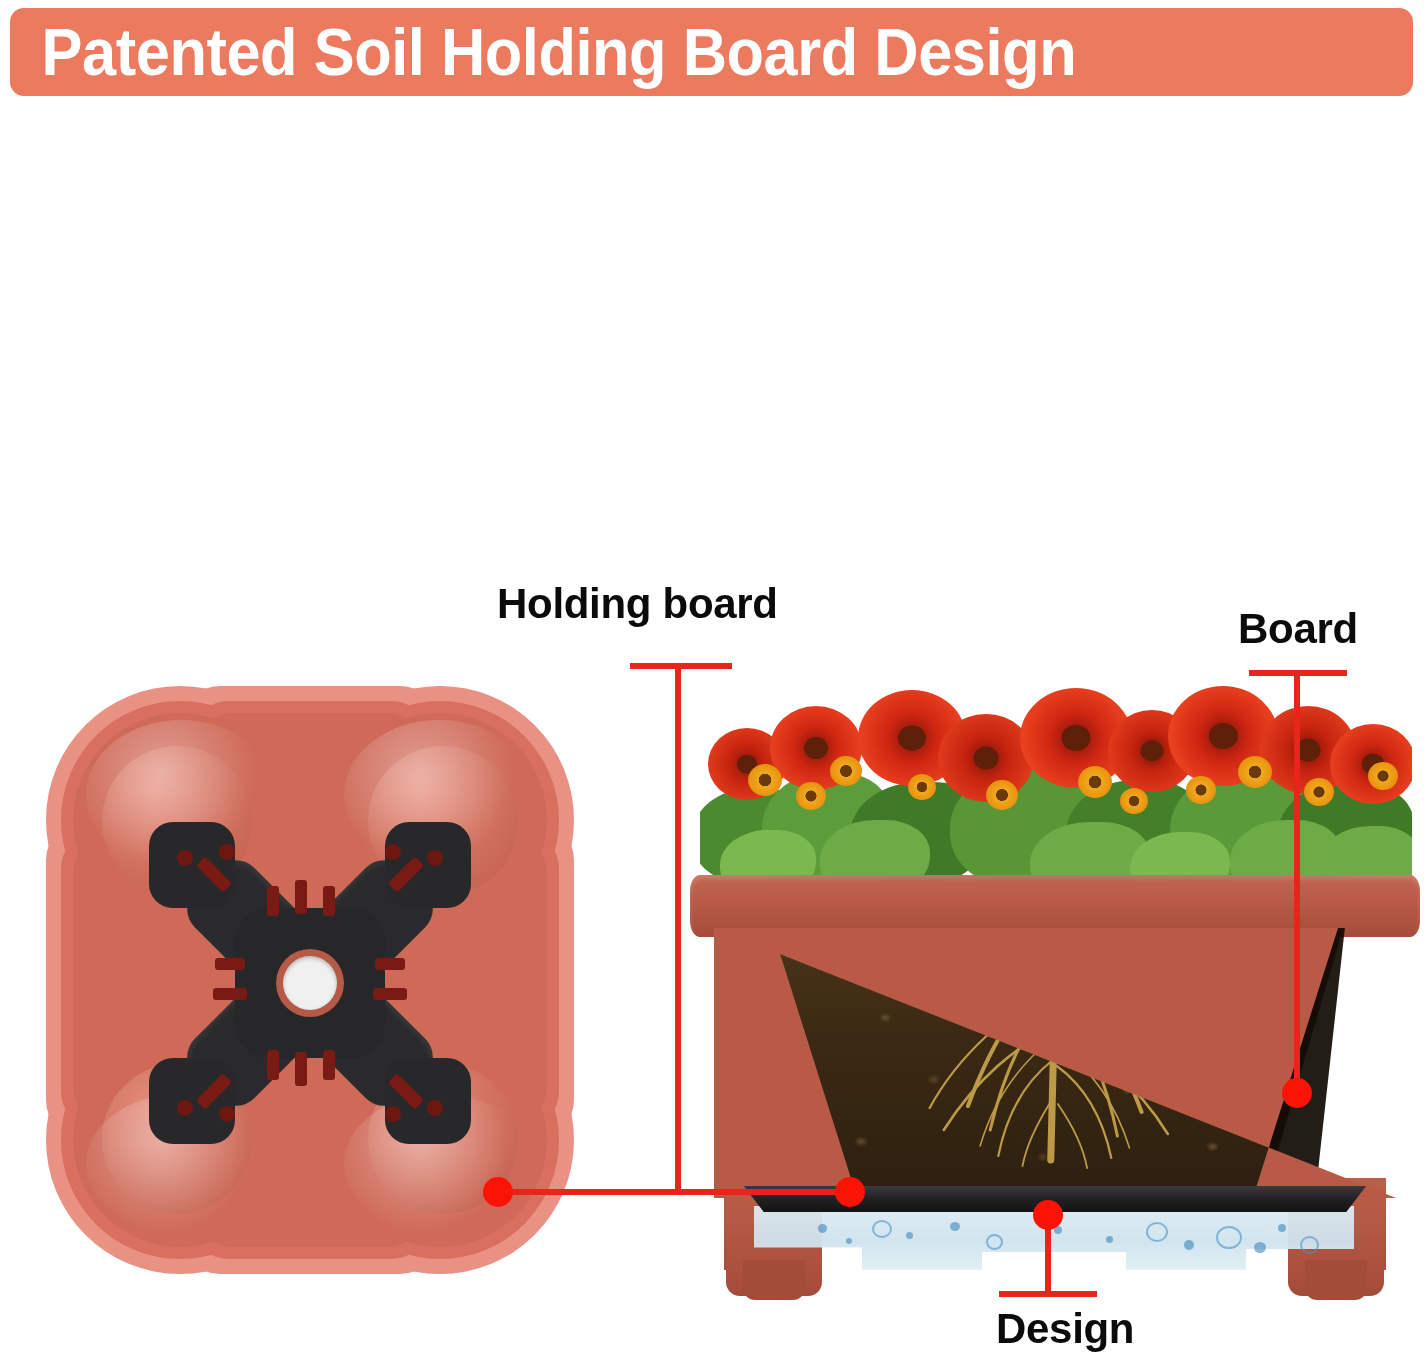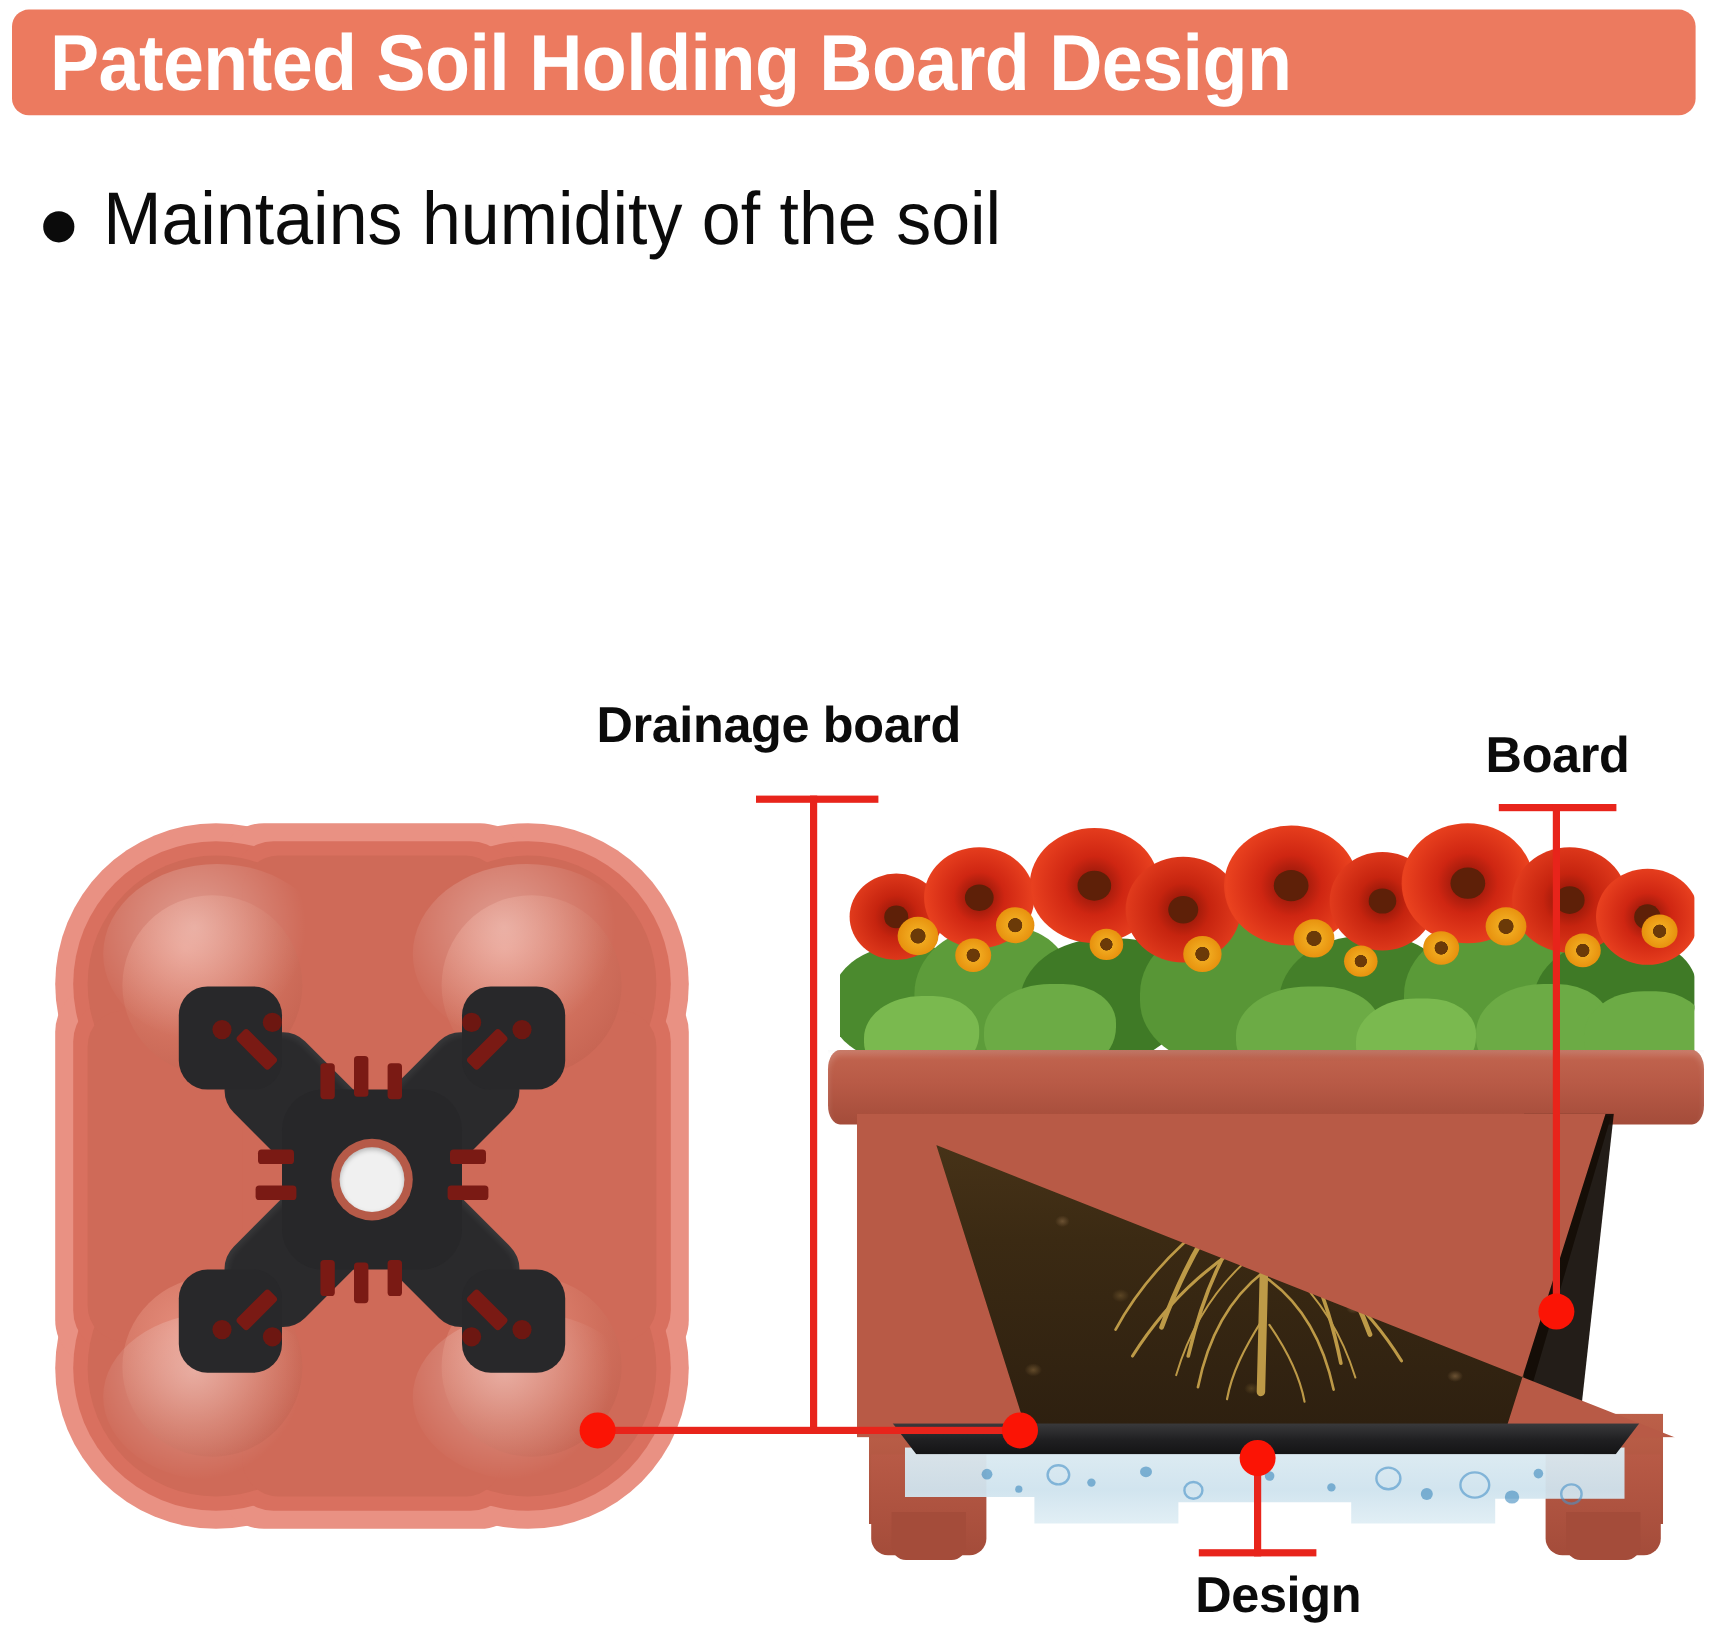--- a/index.html
+++ b/index.html
@@ -174,24 +174,20 @@
 </style>
 </head>
 <body>
 
 <div id="header-bar" style="background: rgb(236, 122, 95);">
   <div id="header-title" style="color: rgb(255, 255, 255);">Patented Soil Holding Board Design</div>
 </div>
 
 <div id="bullet-list">
 
-  <div class="bullet-row">
-    <span class="bullet-dot"></span>
-    <span class="bullet-text">Maintains humidity of the soil</span>
-  </div>
 
 
 
 </div>
 
 <div id="diagram">
 
   <div id="planter-topview">
 
     <div class="clover-layer rim-o">
@@ -365,21 +361,21 @@
           </g>
         </svg>
       </div>
       <div id="soil-shadow-right"></div>
       <div class="wall"></div>
     </div>
 
     <div id="board-section"></div>
   </div>
 
-  <div class="callout-label" id="label-holding-board">Drainage board</div>
+  <div class="callout-label" id="label-holding-board">Holding board</div>
 
   <div class="rl" style="left: 630px; top: 103px; width: 102px; height: 6px; background: rgb(232, 36, 27);"></div>
 
   <div class="rl" style="left: 675px; top: 103px; width: 6px; height: 529px; background: rgb(232, 36, 27);"></div>
 
   <div class="rl" style="left: 498px; top: 629px; width: 355px; height: 6px; background: rgb(232, 36, 27);"></div>
   <div class="rdot" style="left: 483px; top: 617px; background: rgb(251, 20, 5);"></div>
   <div class="rdot" style="left: 835px; top: 617px; background: rgb(251, 20, 5);"></div>
 
   <div class="callout-label" id="label-soil">Board</div>

